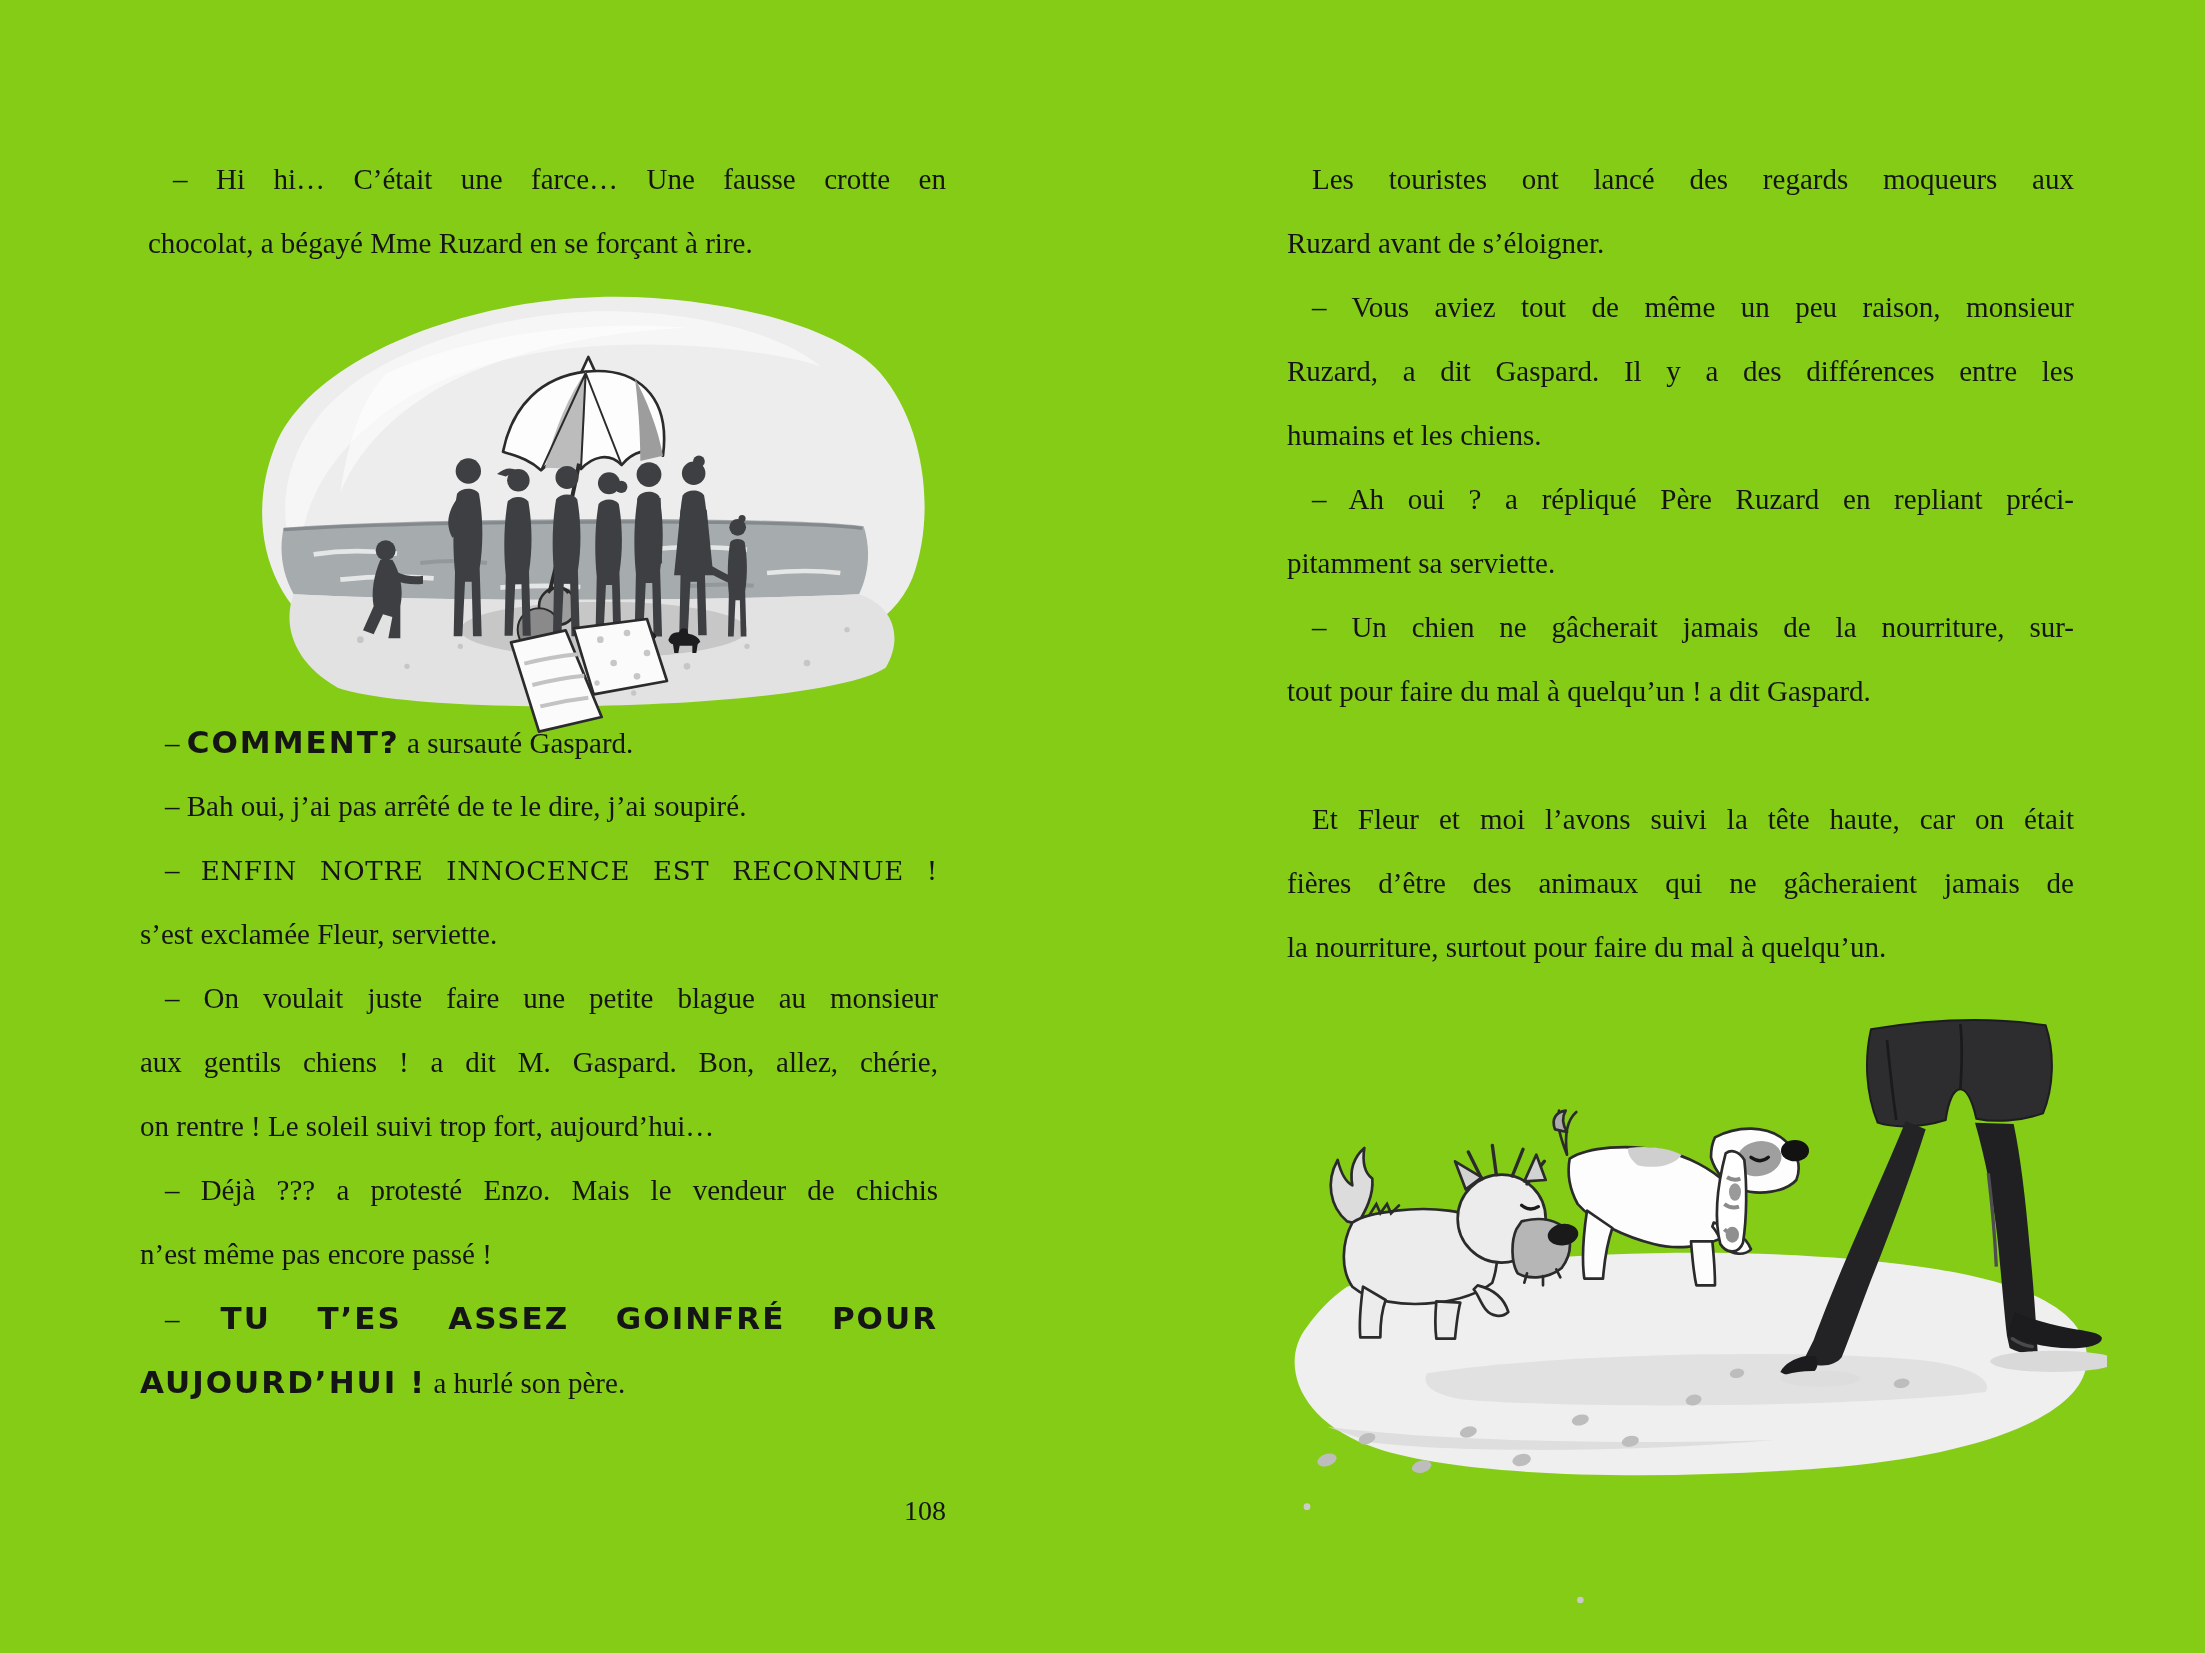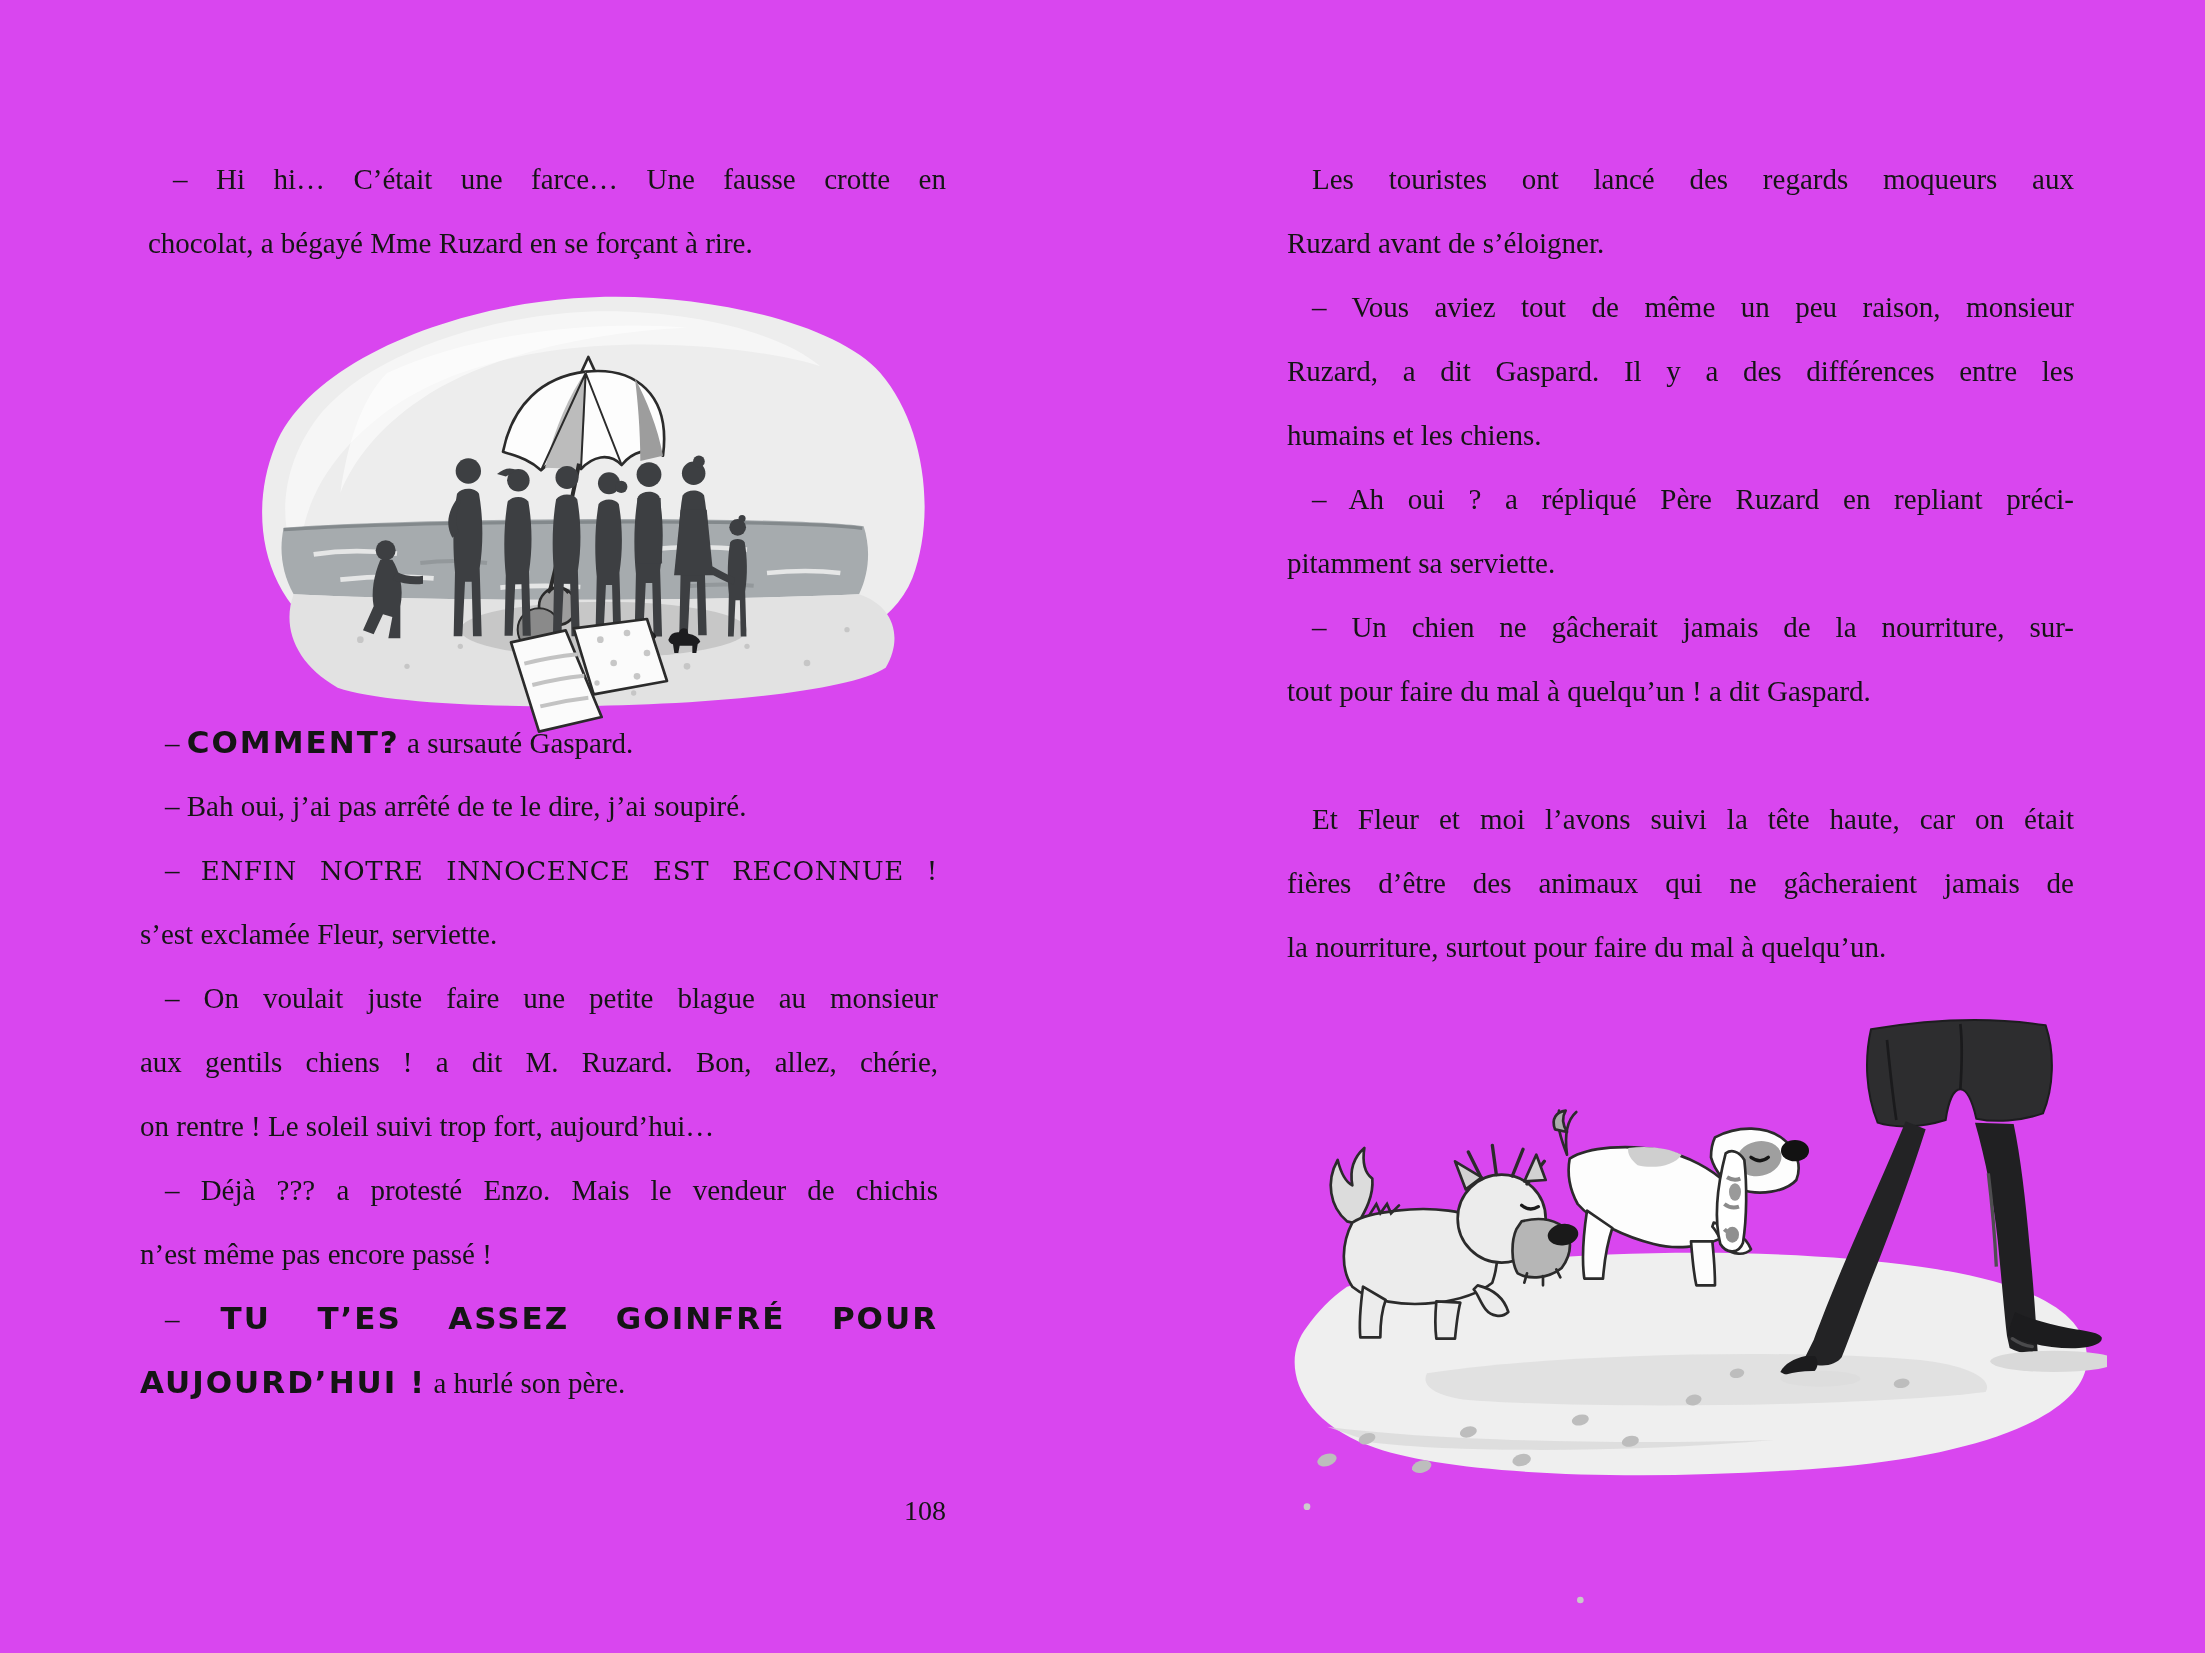--- a/index.html
+++ b/index.html
@@ -1,16 +1,16 @@
 <!DOCTYPE html>
 <html style="font-size:10.7px"><head>
 <meta charset="utf-8">
 <style>
   html,body{margin:0;padding:0;background:#ffffff;}
-  .spread{position:relative;width:2205px;height:1654px;background:#d946ef;overflow:hidden;
+  .spread{position:relative;width:2205px;height:1654px;background:#84cc16;overflow:hidden;
           font-family:"Liberation Serif",serif;color:#151515;}
   .page{position:absolute;top:0;height:1654px;}
   .textblock{position:absolute;}
   .line{height:64px;line-height:64px;font-size:29px;text-align:left;text-align-last:left;white-space:normal;}
   .line.just{text-align:justify;text-align-last:justify;}
   .line.ind{text-indent:25px;}
   .line.gap{margin-top:64px;}
   .seg{white-space:pre-wrap;}
   .s-b{font-family:"Liberation Serif",serif;}
   .s-c1{font-family:"DejaVu Sans",sans-serif;font-weight:700;font-size:31px;letter-spacing:2px;}
@@ -143,21 +143,21 @@
           </g>
       </g>
     </svg>
 
     <div class="textblock" style="left:140px;top:710px;width:798px;">
         <div class="line ind"><span class="seg s-b">– </span><span class="seg s-c1">COMMENT?</span><span class="seg s-b"> a sursauté Gaspard.</span></div>
         <div class="line ind"><span class="seg s-b">– Bah oui, j’ai pas arrêté de te le dire, j’ai soupiré.</span></div>
         <div class="line just ind"><span class="seg s-b">– </span><span class="seg s-c2">ENFIN NOTRE INNOCENCE EST RECONNUE !</span></div>
         <div class="line"><span class="seg s-b">s’est exclamée Fleur, serviette.</span></div>
         <div class="line just ind"><span class="seg s-b">– On voulait juste faire une petite blague au monsieur</span></div>
-        <div class="line just"><span class="seg s-b">aux gentils chiens ! a dit M. Ruzard. Bon, allez, chérie,</span></div>
+        <div class="line just"><span class="seg s-b">aux gentils chiens ! a dit M. Gaspard. Bon, allez, chérie,</span></div>
         <div class="line"><span class="seg s-b">on rentre ! Le soleil suivi trop fort, aujourd’hui…</span></div>
         <div class="line just ind"><span class="seg s-b">– Déjà ??? a protesté Enzo. Mais le vendeur de chichis</span></div>
         <div class="line"><span class="seg s-b">n’est même pas encore passé !</span></div>
         <div class="line just ind"><span class="seg s-b">– </span><span class="seg s-c1">TU T’ES ASSEZ GOINFRÉ POUR</span></div>
         <div class="line"><span class="seg s-c1">AUJOURD’HUI !</span><span class="seg s-b"> a hurlé son père.</span></div>
       </div>
 
     <div class="pagenum">108</div>
   </div>
 

